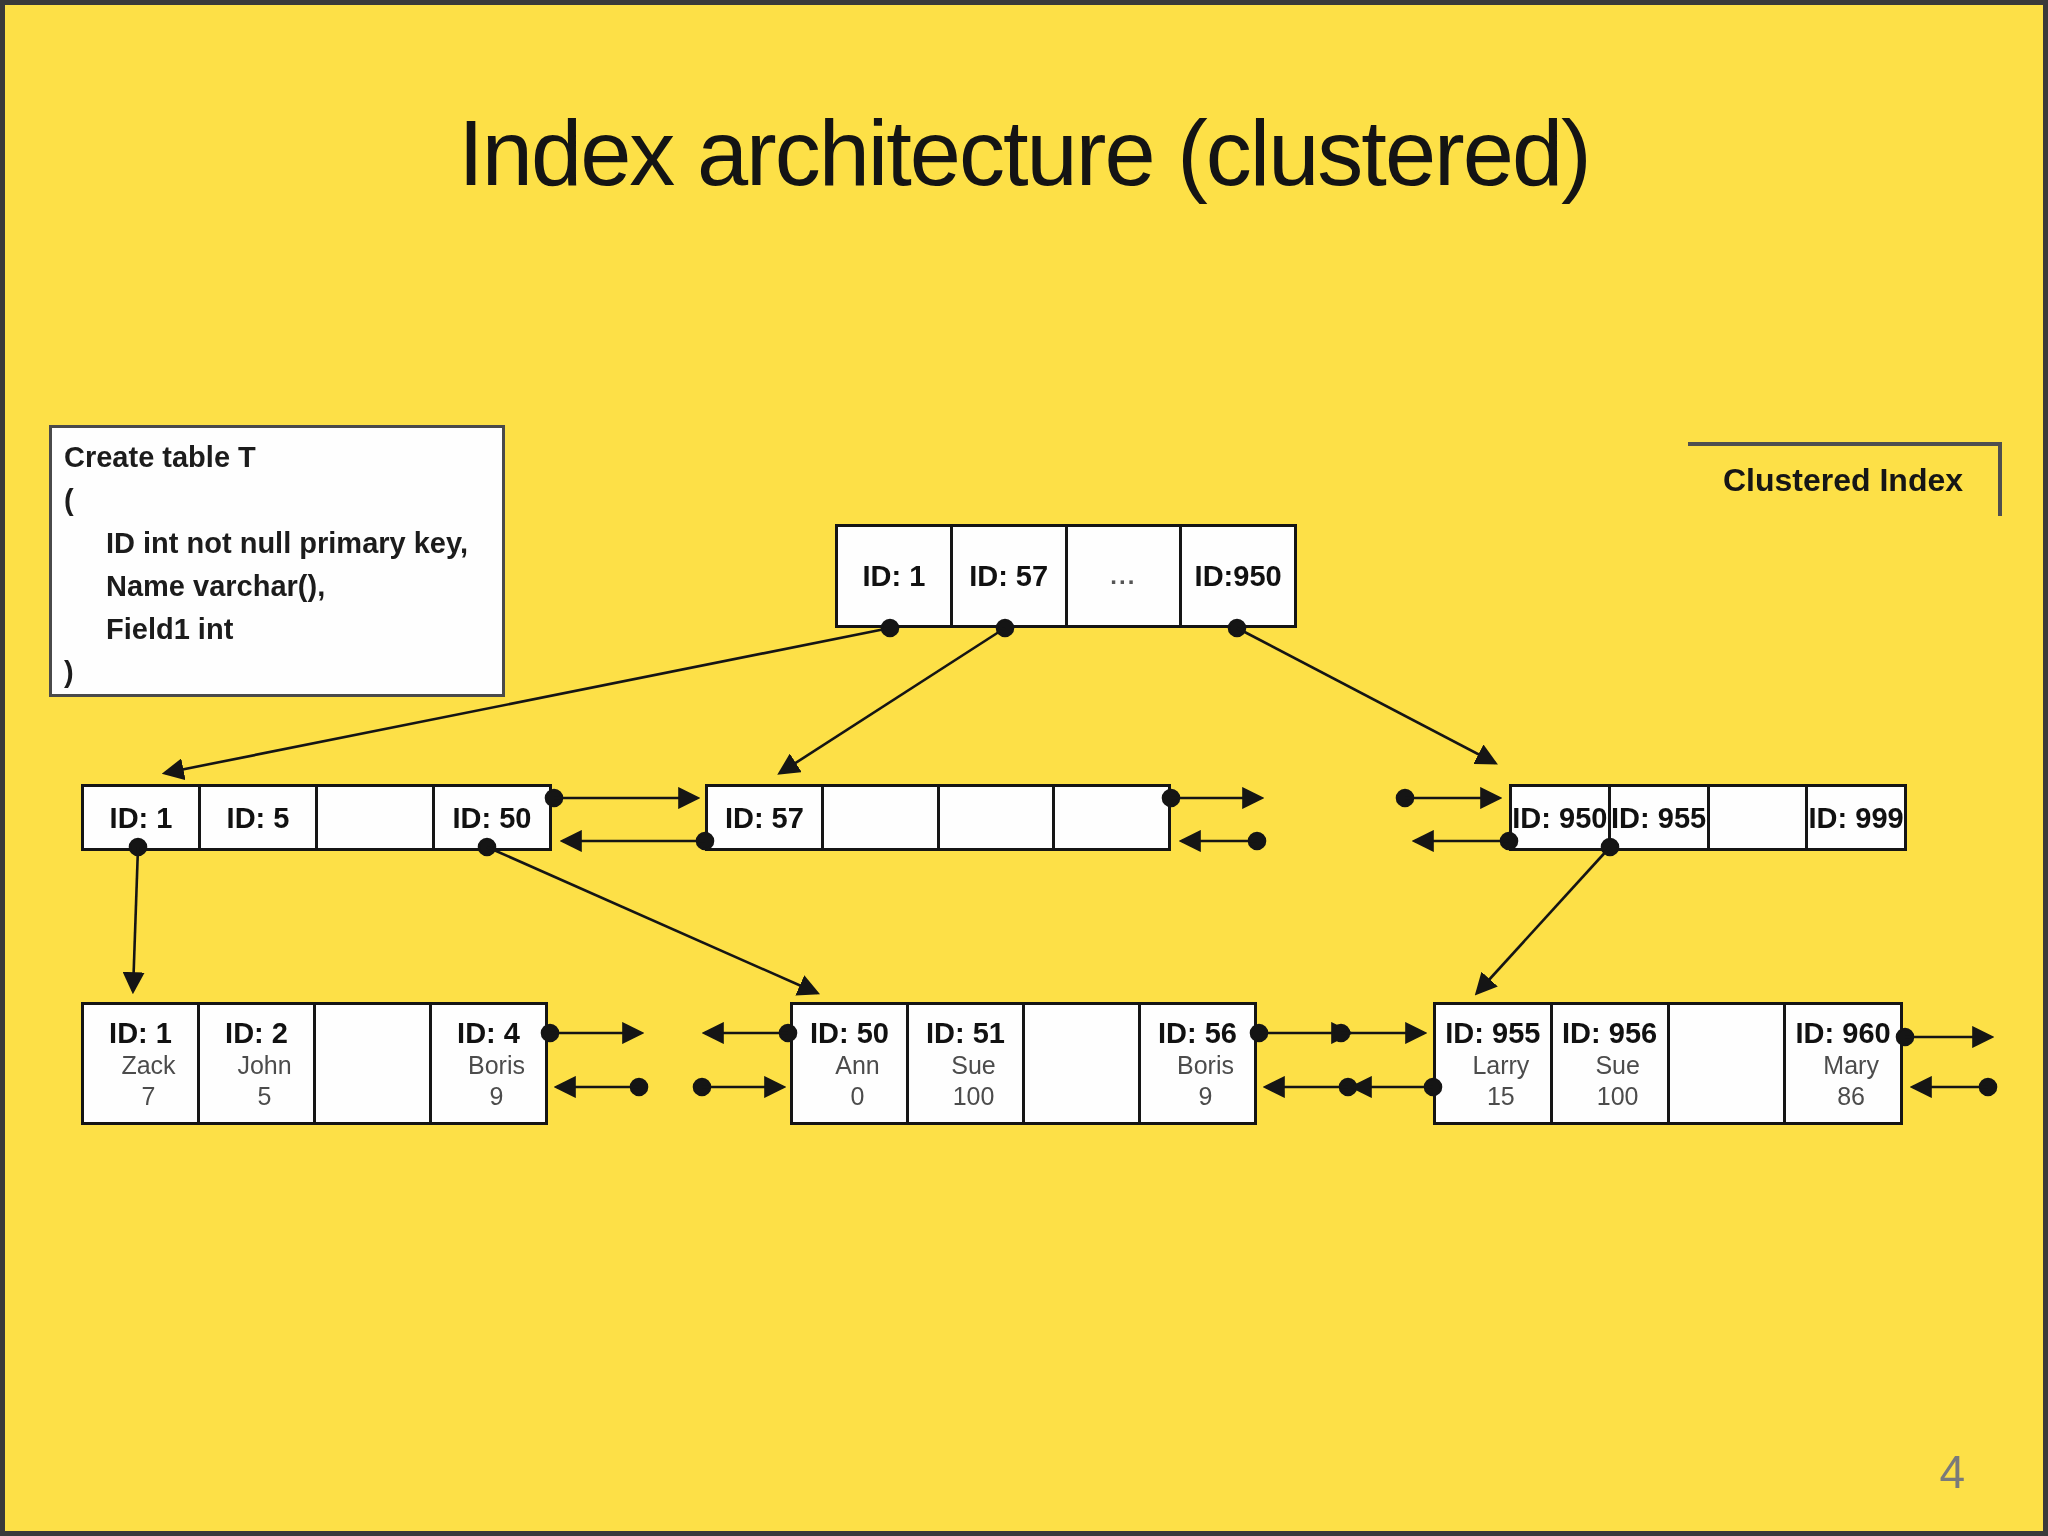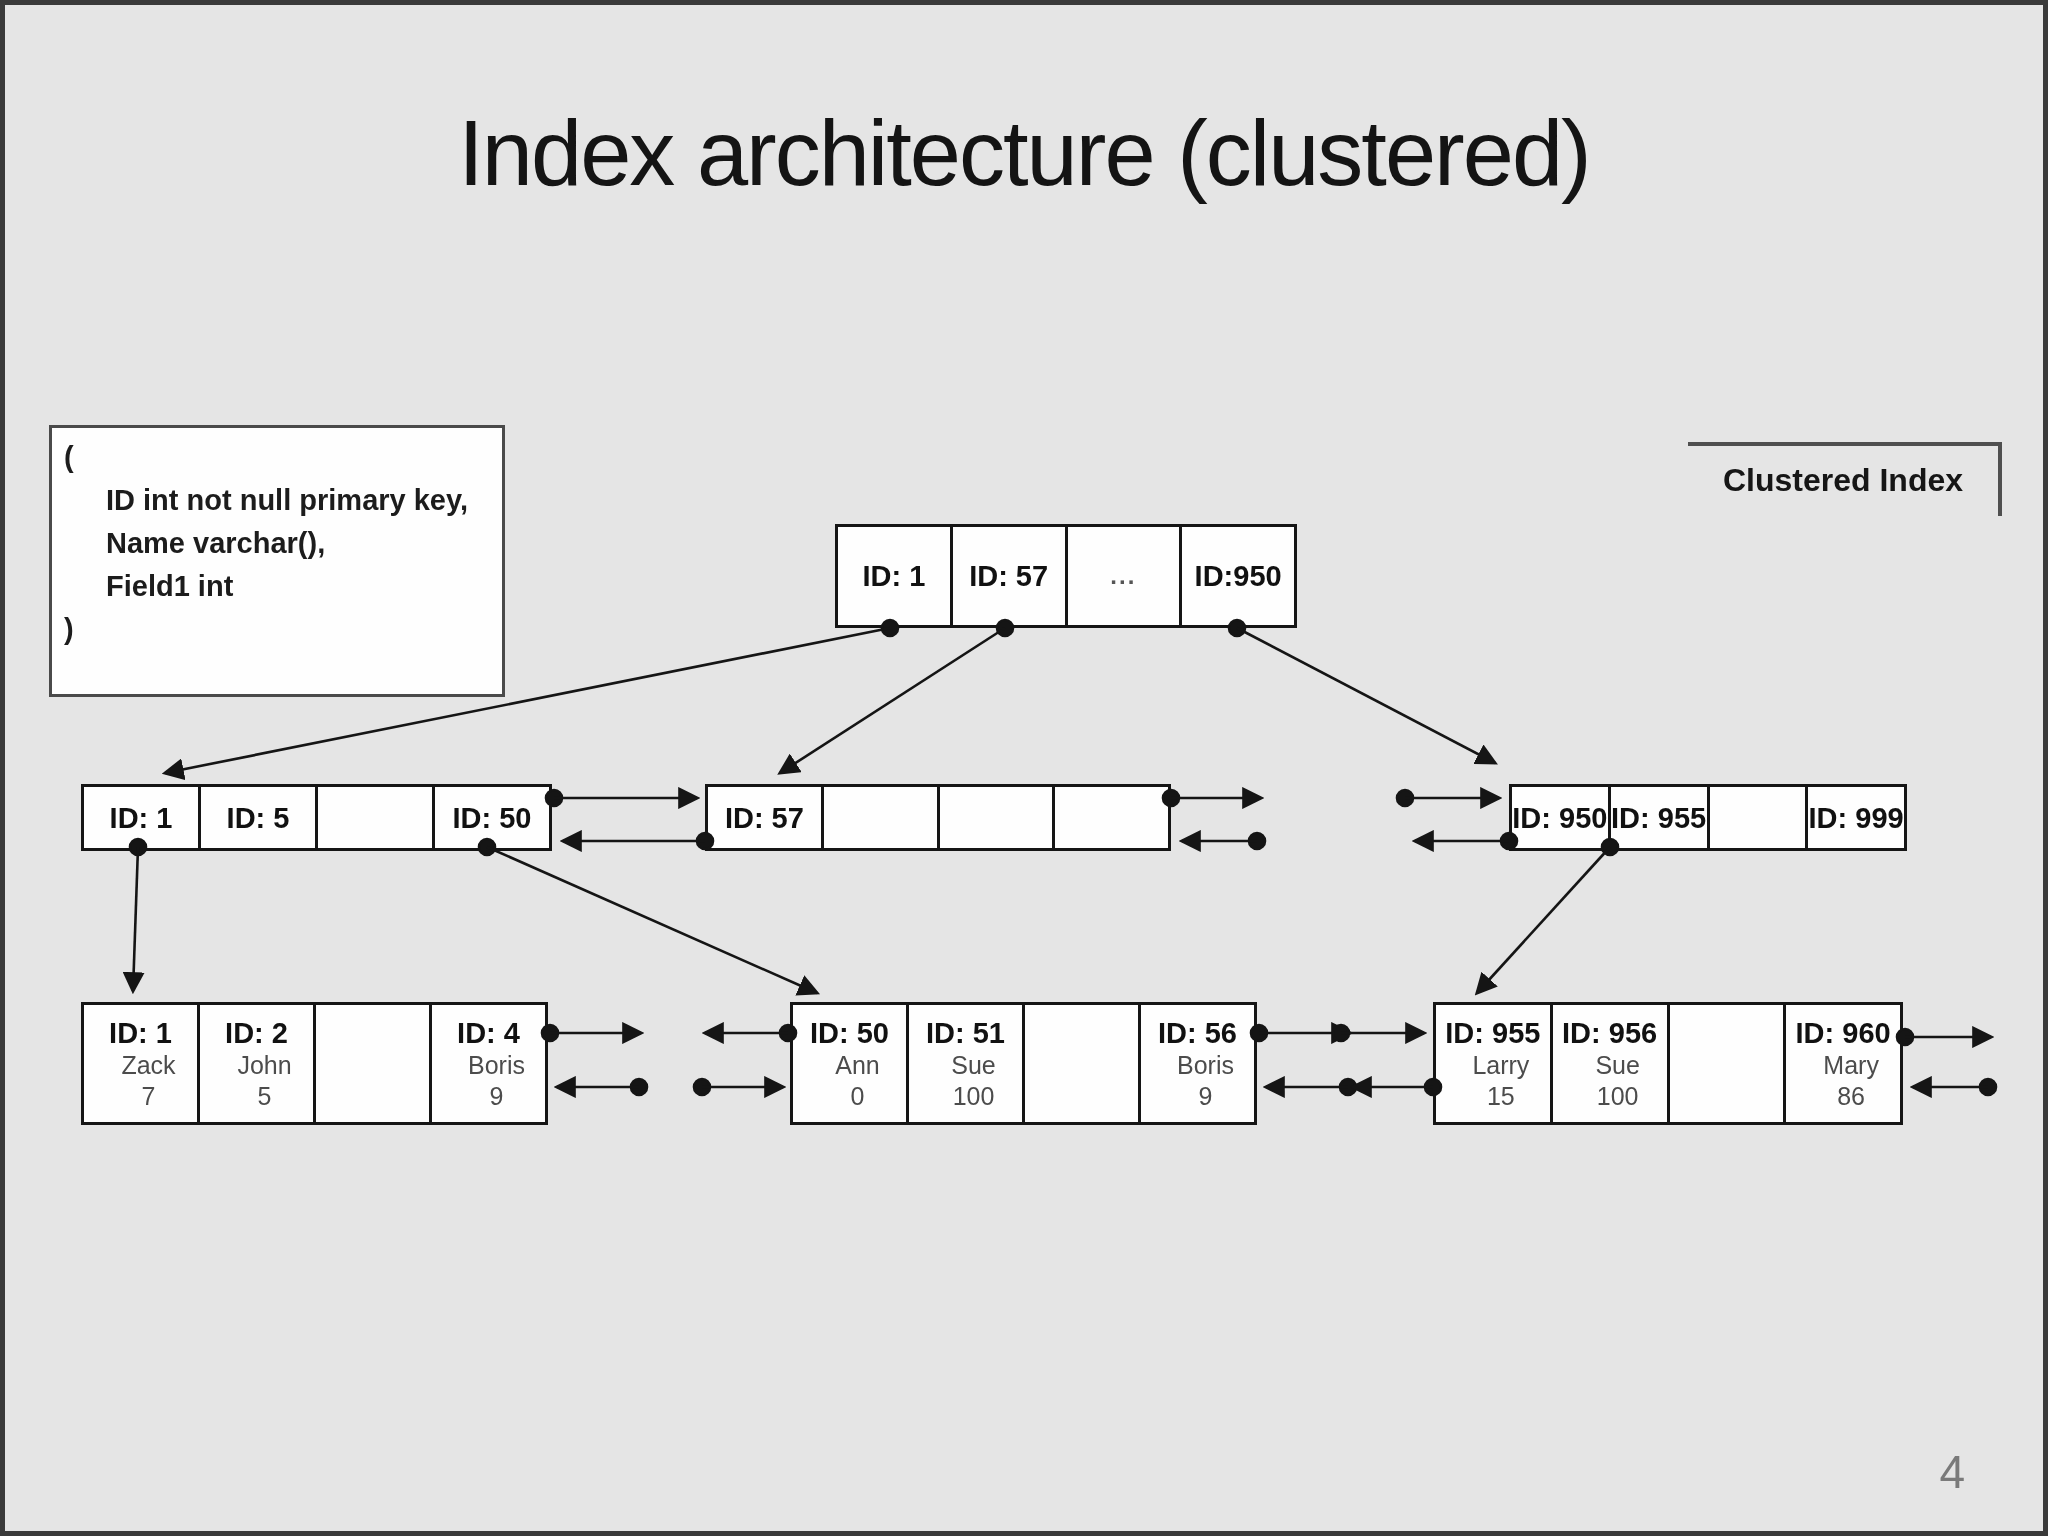--- a/index.html
+++ b/index.html
@@ -1,18 +1,18 @@
 <!DOCTYPE html>
 <html><head>
 <meta charset="utf-8">
 <style>
   html,body{margin:0;padding:0;background:#ffffff;}
   .slide{
     position:relative;width:2048px;height:1536px;box-sizing:border-box;
-    background:#e5e5e5;border:5px solid #3a3a3a;overflow:hidden;
+    background:#fde047;border:5px solid #3a3a3a;overflow:hidden;
     font-family:"Liberation Sans",sans-serif;
   }
   .title{
     position:absolute;left:0;right:0;top:96px;text-align:center;
     font-size:92px;font-weight:400;color:#141414;letter-spacing:-2px;
   }
   .page-num{
     position:absolute;right:78px;top:1440px;font-size:46px;color:#7a7a7a;
   }
   
@@ -58,20 +58,21 @@
   svg.connectors{position:absolute;left:0;top:0;z-index:5;pointer-events:none;}
 </style>
 </head>
 <body>
 
 <div class="slide">
 
   <div class="title">Index architecture (clustered)</div>
 
   <div class="codebox">
+    <div class="line">Create table T</div>
     <div class="line">(</div>
     <div class="line indent">ID int not null primary key,</div>
     <div class="line indent">Name varchar(),</div>
     <div class="line indent">Field1 int</div>
     <div class="line">)</div>
   </div>
 
   <div class="bl bl-clustered">Clustered Index</div>
 
   <div class="node n-root">

